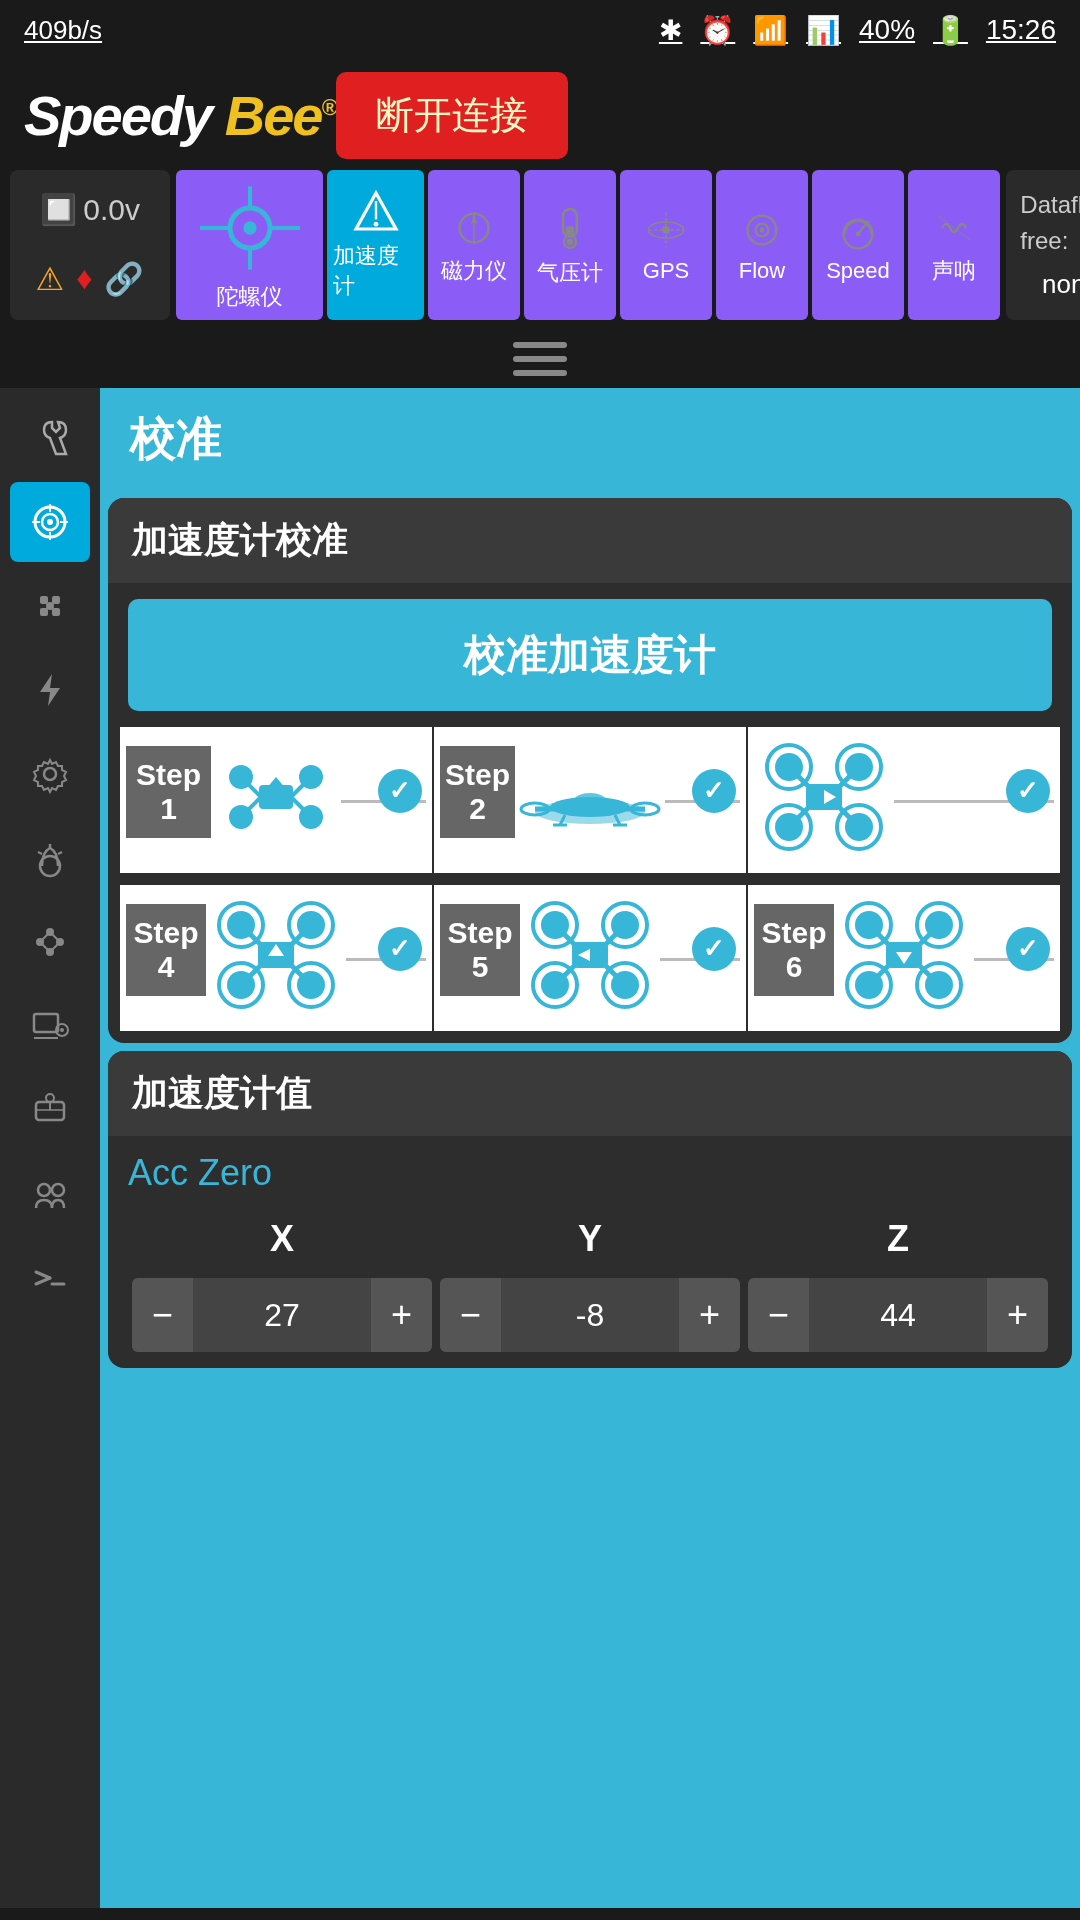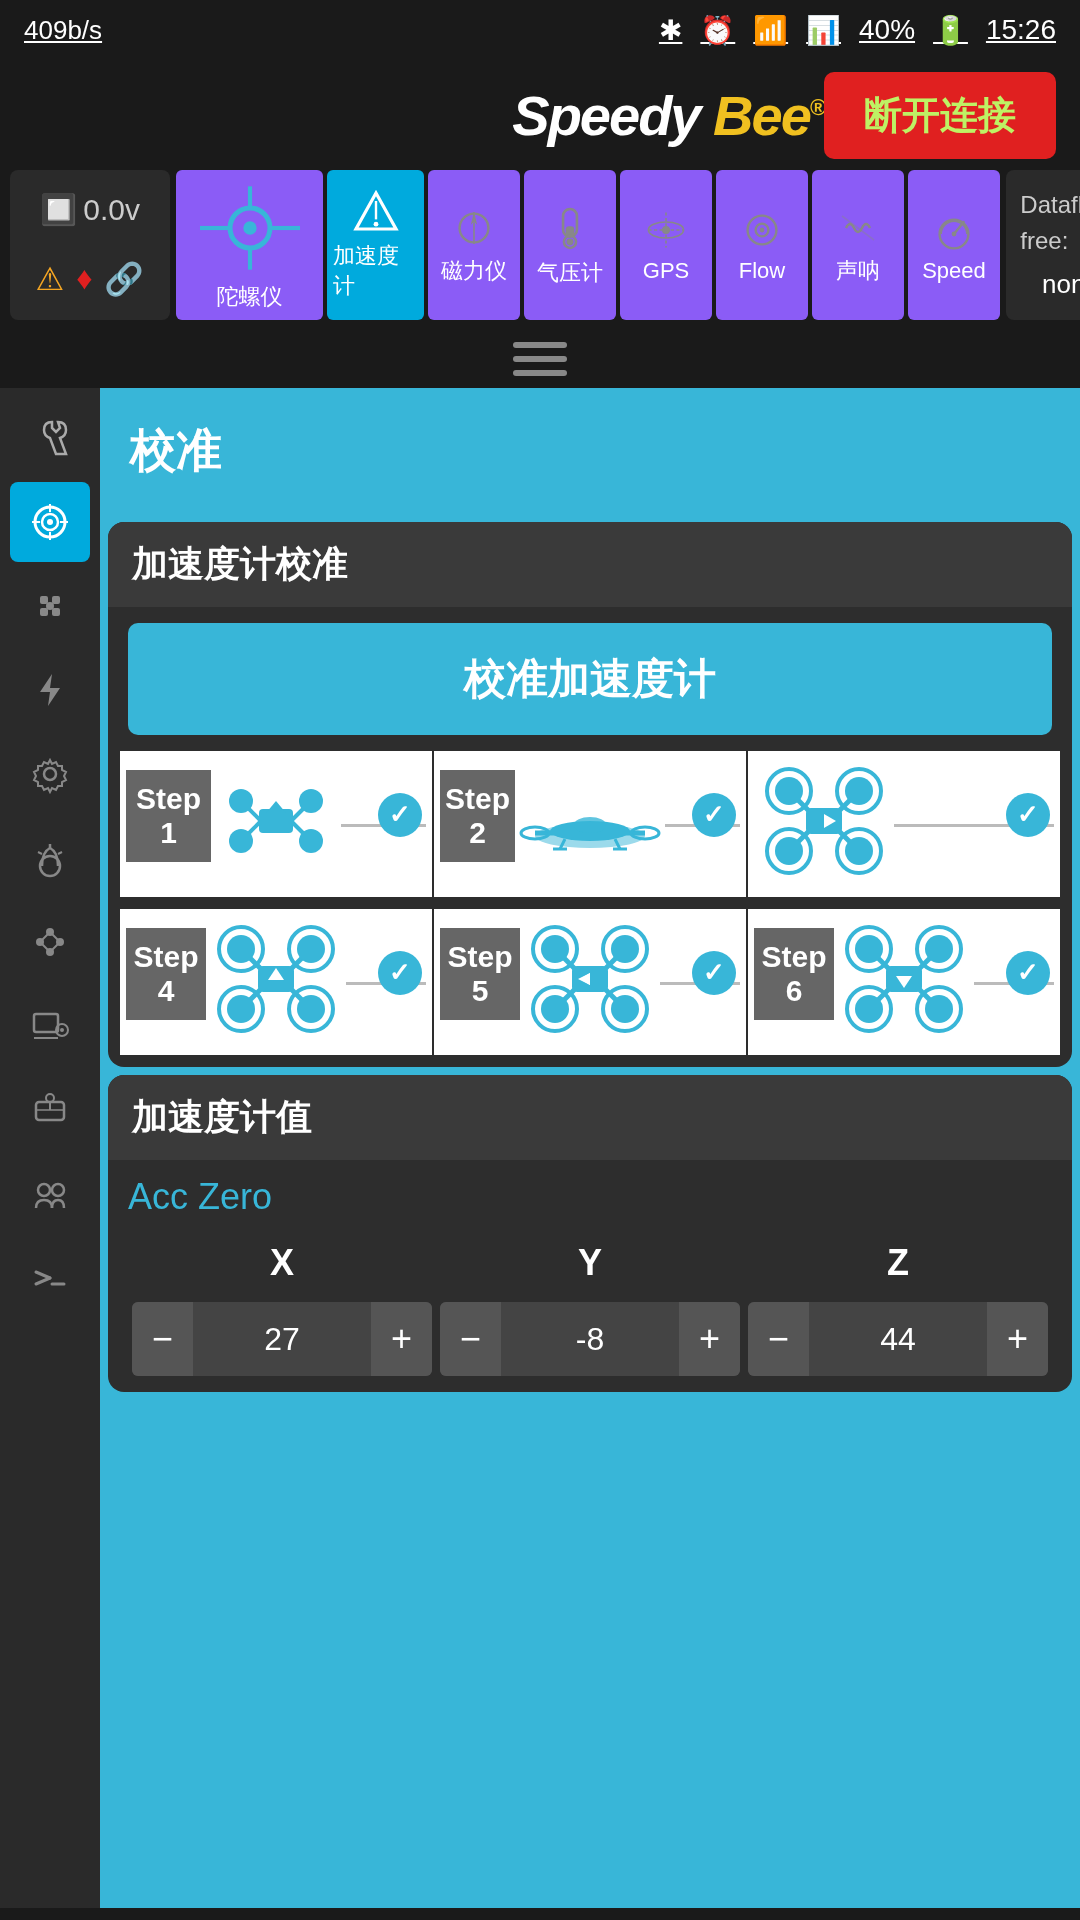--- a/index.html
+++ b/index.html
@@ -28,41 +28,41 @@
     .status-bar .status-left {
       margin-right: auto;
       font-size: 26px;
     }
 
     
     .top-bar {
       background: #1a1a1a;
       display: flex;
       align-items: center;
-      justify-content: flex-end;
+      justify-content: flex-start;
       padding: 10px 24px;
       height: 110px;
     }
     .logo-text {
       font-size: 56px;
       font-style: italic;
       font-weight: bold;
       color: #fff;
       letter-spacing: -2px;
     }
     .logo-text span { color: #f0c020; }
     .logo-reg { font-size: 22px; vertical-align: super; color: #f0c020; }
     .disconnect-btn {
       background: #e02020;
-      color: #bef264;
+      color: #fef9c3;
       border: none;
       border-radius: 10px;
       padding: 18px 40px;
       font-size: 38px;
-      font-weight: bold;
+      font-weight: normal;
       cursor: pointer;
     }
 
     
     .sensor-bar {
       background: #1a1a1a;
       display: flex;
       align-items: stretch;
       padding: 0 10px 10px 10px;
       gap: 6px;
@@ -185,21 +185,21 @@
       flex: 1;
       background: #38b6d8;
       padding: 0;
     }
 
     .page-title {
       background: #38b6d8;
       color: #fff;
       font-size: 46px;
       font-weight: bold;
-      padding: 32px 30px;
+      padding: 20px 30px;
     }
 
     .card {
       background: #2d2d2d;
       border-radius: 16px;
       margin: 8px;
       overflow: hidden;
     }
     .card-header {
       background: #3a3a3a;
@@ -453,34 +453,34 @@
       <svg viewBox="0 0 60 60" width="48" height="48">
         <circle cx="30" cy="30" r="18" fill="none" stroke="#888" stroke-width="3"></circle>
         <circle cx="30" cy="30" r="8" fill="none" stroke="#888" stroke-width="3"></circle>
         <circle cx="30" cy="30" r="3" fill="#888"></circle>
       </svg>
       <span class="sensor-label">Flow</span>
     </div>
 
     <div class="sensor-item">
       <svg viewBox="0 0 60 60" width="48" height="48">
-        <path d="M15,30 Q20,20 25,30 Q30,40 35,30 Q40,20 45,30" fill="none" stroke="#888" stroke-width="3"></path>
-        <line x1="10" y1="15" x2="50" y2="45" stroke="#888" stroke-width="2" opacity="0.4"></line>
-      </svg>
-      <span class="sensor-label">声呐</span>
-    </div>
-
-    <div class="sensor-item">
-      <svg viewBox="0 0 60 60" width="48" height="48">
         <circle cx="30" cy="35" r="18" fill="none" stroke="#888" stroke-width="3"></circle>
         <path d="M14,35 A16,16 0 0,1 46,35" fill="none" stroke="#888" stroke-width="2"></path>
         <line x1="30" y1="35" x2="42" y2="20" stroke="#888" stroke-width="3" stroke-linecap="round"></line>
         <circle cx="30" cy="35" r="3" fill="#888"></circle>
       </svg>
       <span class="sensor-label">Speed</span>
+    </div>
+
+    <div class="sensor-item">
+      <svg viewBox="0 0 60 60" width="48" height="48">
+        <path d="M15,30 Q20,20 25,30 Q30,40 35,30 Q40,20 45,30" fill="none" stroke="#888" stroke-width="3"></path>
+        <line x1="10" y1="15" x2="50" y2="45" stroke="#888" stroke-width="2" opacity="0.4"></line>
+      </svg>
+      <span class="sensor-label">声呐</span>
     </div>
   </div>
 
   <div class="dataflash-block">
     <div>Dataflash<br>free:</div>
     <div style="margin-top:6px;color:#fff;font-size:26px;">none</div>
   </div>
 </div>
 
 <div class="hamburger-bar">

